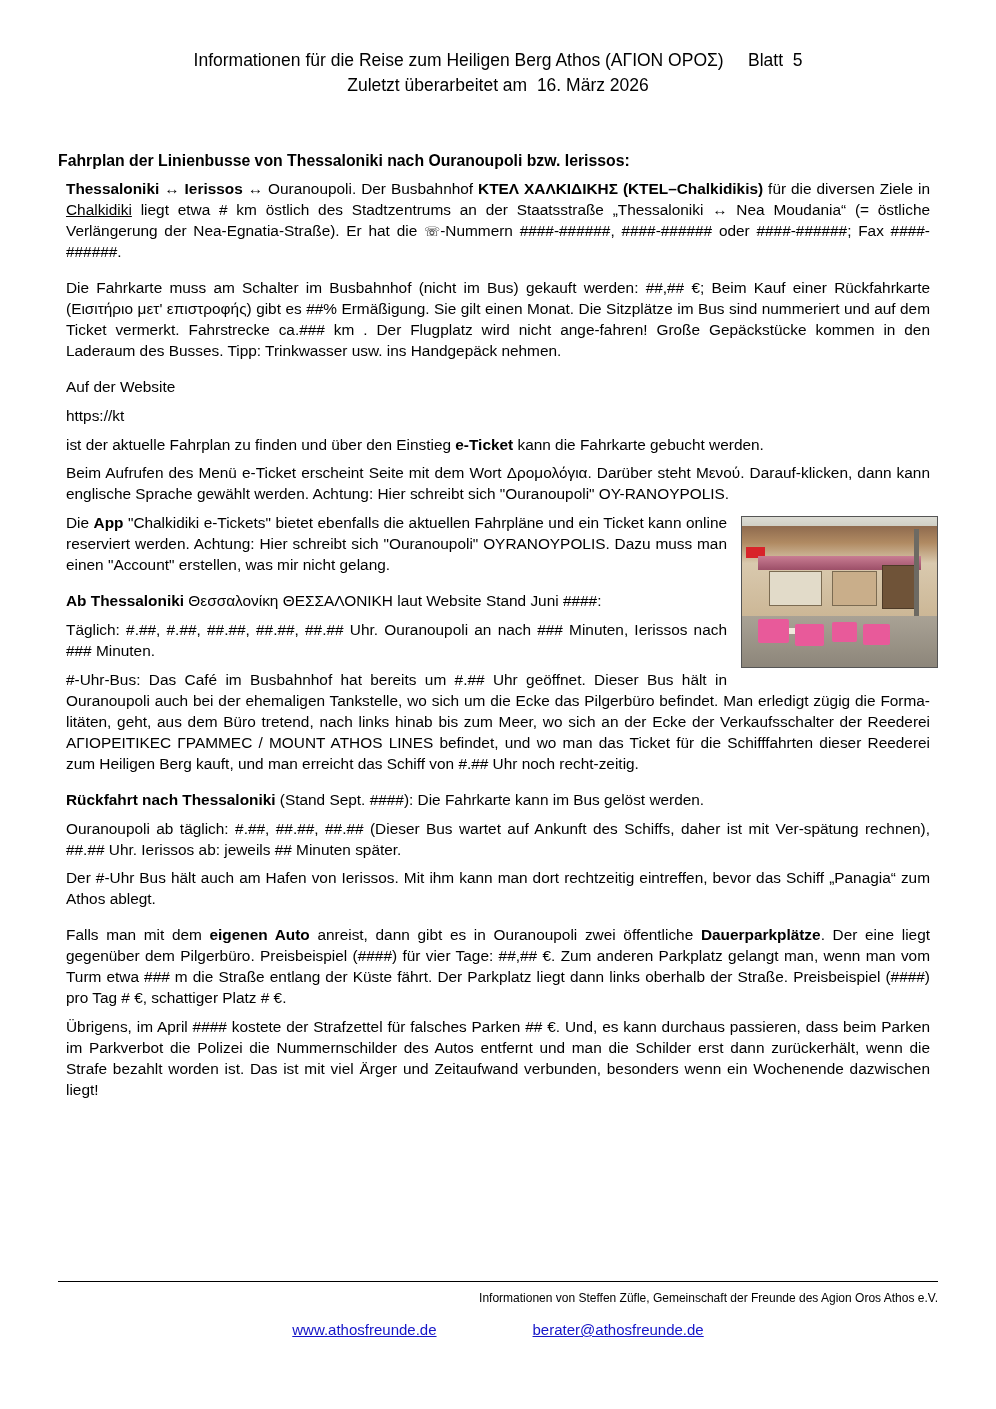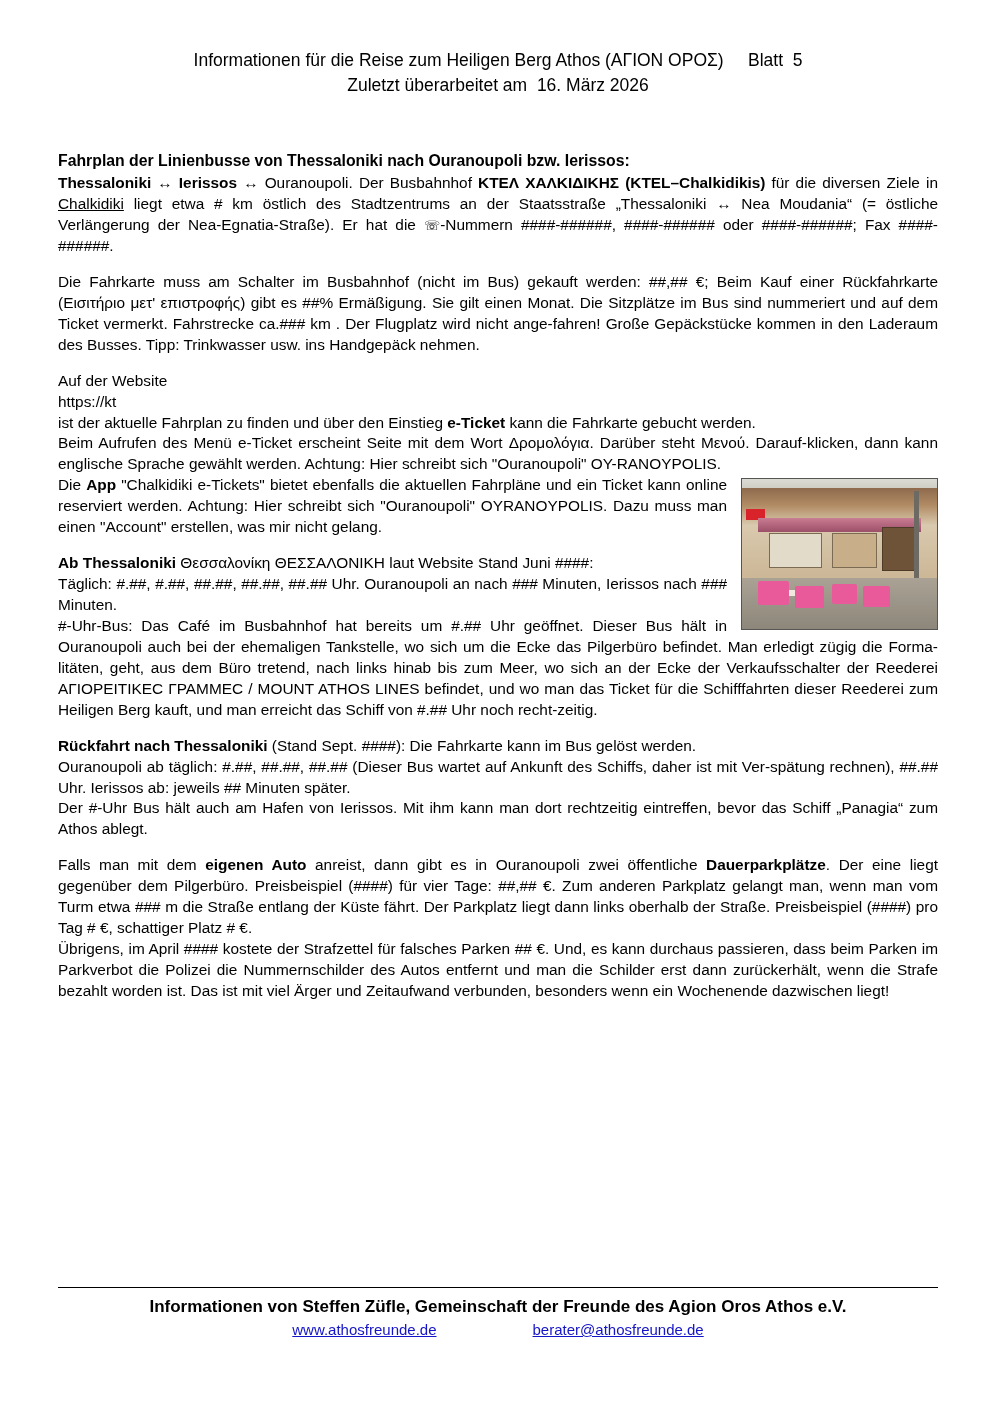--- a/index.html
+++ b/index.html
@@ -37,21 +37,21 @@
     line-height: 1.36;
     text-align: justify;
   }
   h2.section-title {
     font-size: 15.8px;
     font-weight: bold;
     margin: 0 0 2px 0;
     text-align: left;
   }
   p {
-    margin: 0;
+    margin: 8px;
     text-align: justify;
   }
   p.gap { margin-top: 15px; }
   b { font-weight: bold; }
   u { text-decoration: underline; }
   .photo-wrap {
     float: right;
     width: 197px;
     height: 152px;
     margin: 3px 0 6px 14px;
@@ -116,26 +116,25 @@
     left: 58px;
     right: 58px;
     bottom: 62px;
   }
   .footer hr {
     border: 0;
     border-top: 1px solid #000;
     margin: 0 0 9px 0;
   }
   .footer .credit {
-    text-align: center;
-    font-size: 17px;
-    font-weight: bold;
+    text-align: right;
+    font-size: 12px;
   }
   .footer .links {
-    margin-top: 4px;
+    margin-top: 16px;
     text-align: center;
     font-size: 15px;
   }
   .footer .links a {
     color: #1414c8;
     text-decoration: underline;
     margin: 0 48px;
   }
   .phone-glyph { font-size: 13px; }
 </style>

